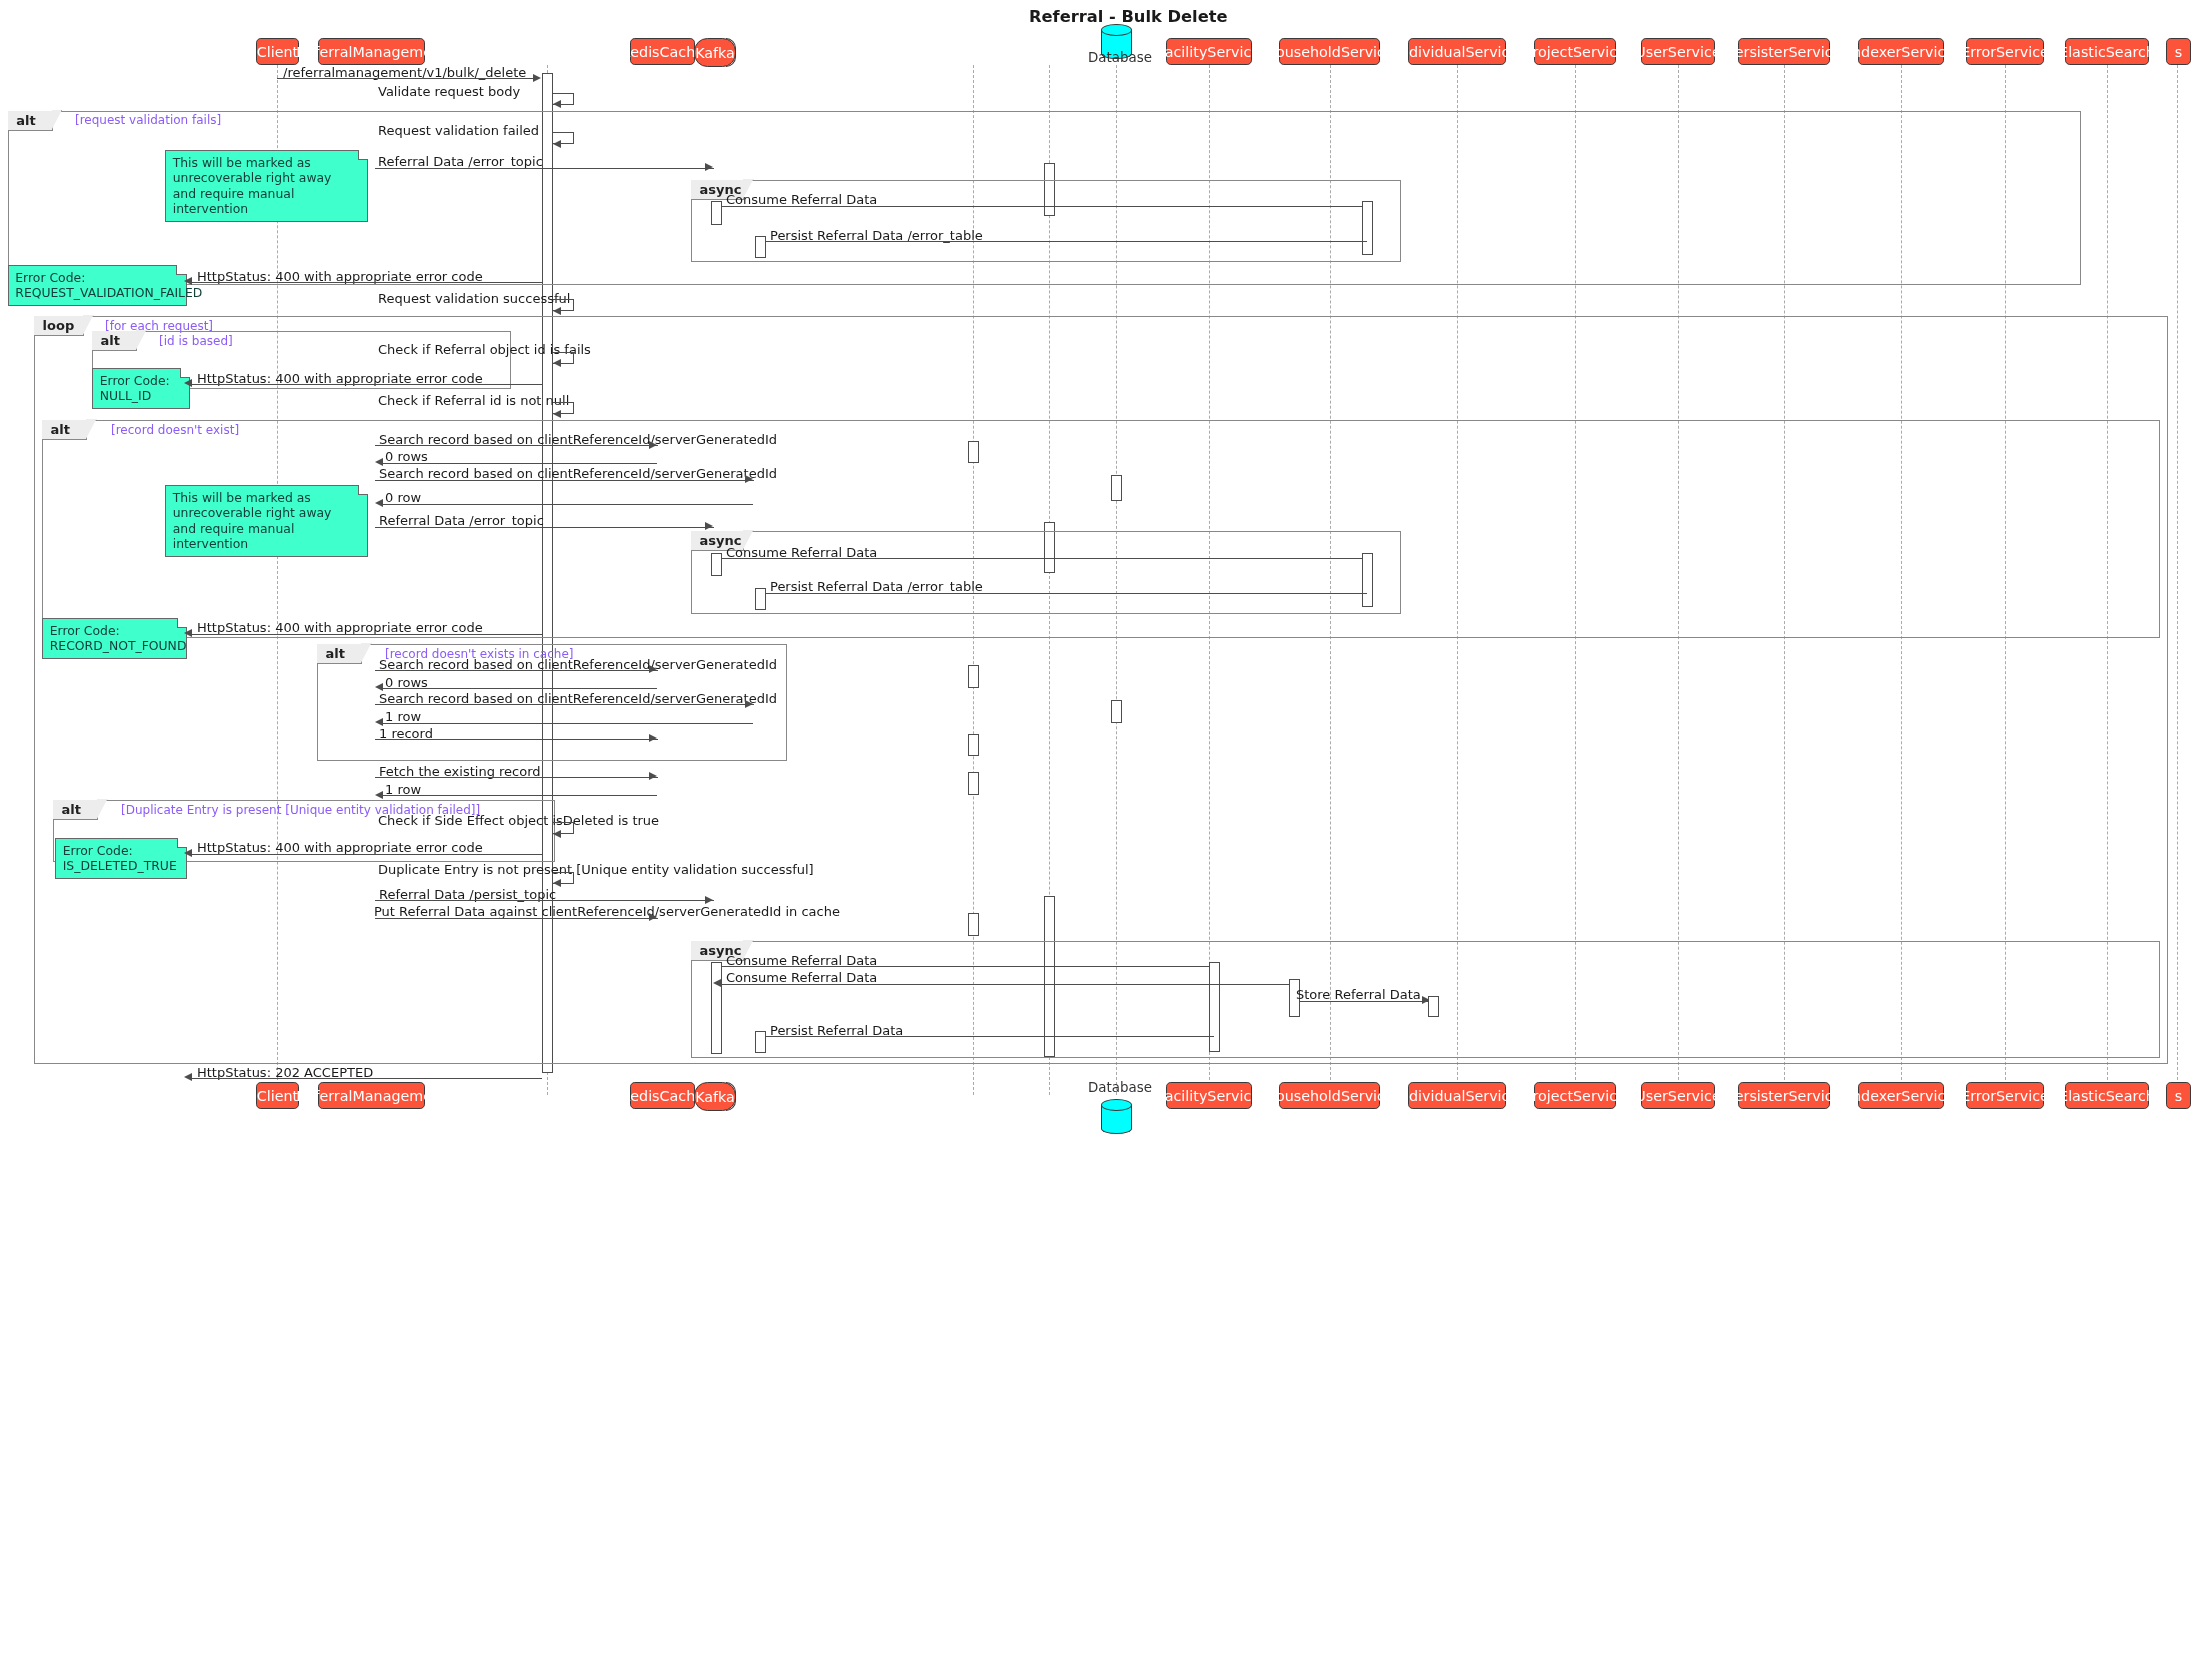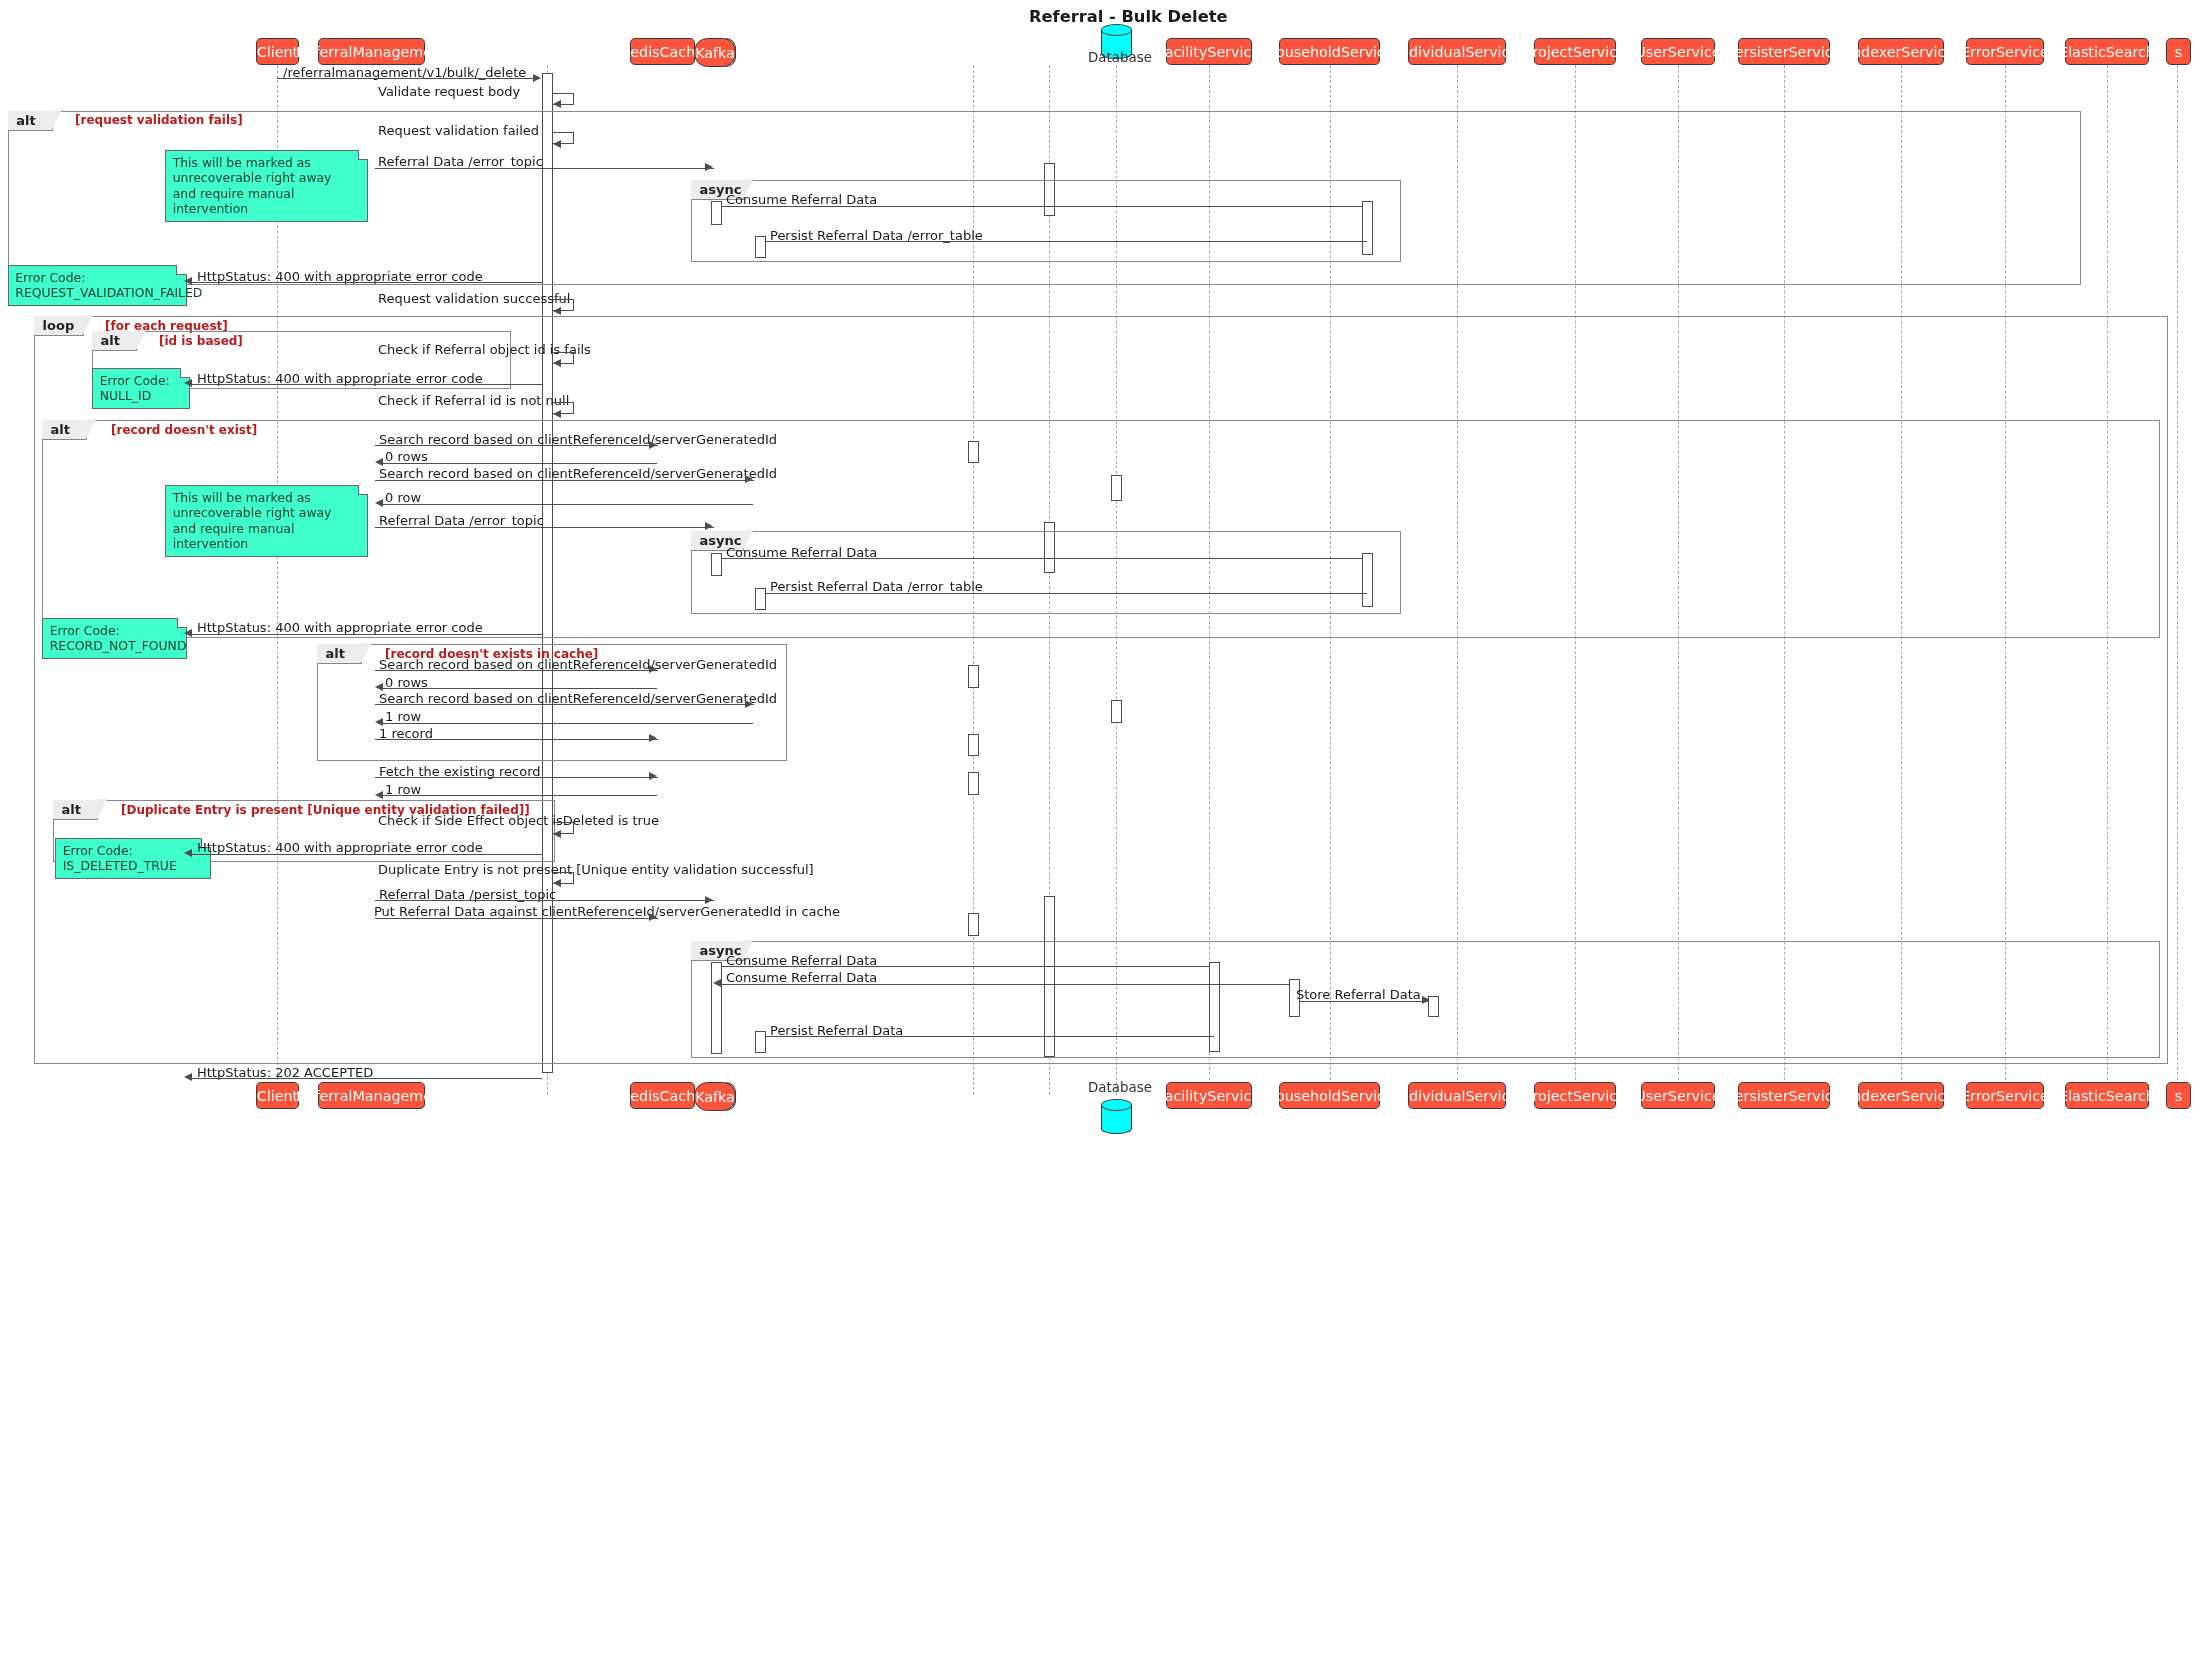--- a/index.html
+++ b/index.html
@@ -33,21 +33,21 @@
 
   
   .frame{position:absolute;border:1.2px solid #888;box-sizing:border-box;background:transparent;}
   .frame-hdr{position:absolute;background:#EDEDED;border:1.2px solid #888;border-top:none;border-left:none;
     box-sizing:border-box;height:20px;display:flex;align-items:center;padding:0 8.6px 0 8.6px;
     font-size:13px;font-weight:bold;color:#222;border-bottom-right-radius:0;}
   .frame-hdr::after{content:"";position:absolute;right:-10.5px;top:-1.2px;width:10.5px;height:20px;
     background:#EDEDED;border-right:1.2px solid #888;border-bottom:1.2px solid #888;
     box-sizing:border-box;
     clip-path:polygon(0 0,100% 0,0 100%);}
-  .frame-cond{position:absolute;font-size:12px;font-weight:bold;color:#b91c1c;white-space:nowrap;}
+  .frame-cond{position:absolute;font-size:12px;font-weight:normal;color:#8b5cf6;white-space:nowrap;}
 
   
   .msg-line{position:absolute;height:0;border-top:1.2px solid #4d4d4d;}
   .msg-lbl{position:absolute;font-size:13px;color:#1a1a1a;white-space:nowrap;}
   .arrow-r{position:absolute;width:0;height:0;border-top:4.8px solid transparent;
     border-bottom:4.8px solid transparent;border-left:8.6px solid #4d4d4d;}
   .arrow-l{position:absolute;width:0;height:0;border-top:4.8px solid transparent;
     border-bottom:4.8px solid transparent;border-right:8.6px solid #4d4d4d;}
 
   
@@ -351,21 +351,21 @@
   <div class="frame" style="left:53px;top:800px;width:502px;height:62px;"></div>
   <div class="frame-hdr" style="left:53px;top:800px;width:45px;">
       <span>alt</span>
     </div>
   <div class="frame-cond" style="left:121px;top:803px;">[Duplicate Entry is present [Unique entity validation failed]]</div>
 
   <div class="msg-lbl" style="left:378px;top:813px;">Check if Side Effect object isDeleted is true</div>
   <div class="self-msg" style="left:553px;top:822px;"></div>
   <div class="arrow-l" style="left:553px;top:830px;"></div>
 
-  <div class="note" style="left:55px;top:838px;width:156px;">Error Code: IS_DELETED_TRUE</div>
+  <div class="note" style="left:55px;top:838px;width:132px;">Error Code: IS_DELETED_TRUE</div>
   <div class="msg-lbl" style="left:197px;top:840px;">HttpStatus: 400 with appropriate error code</div>
   <div class="msg-line" style="left:191px;top:854px;width:351px;"></div>
   <div class="arrow-l" style="left:184px;top:849px;"></div>
 
   <div class="msg-lbl" style="left:378px;top:862px;">Duplicate Entry is not present [Unique entity validation successful]</div>
   <div class="self-msg" style="left:553px;top:872px;"></div>
   <div class="arrow-l" style="left:553px;top:879px;"></div>
 
   <div class="msg-lbl" style="left:379px;top:887px;">Referral Data /persist_topic</div>
   <div class="msg-line" style="left:375px;top:900px;width:339px;"></div>

